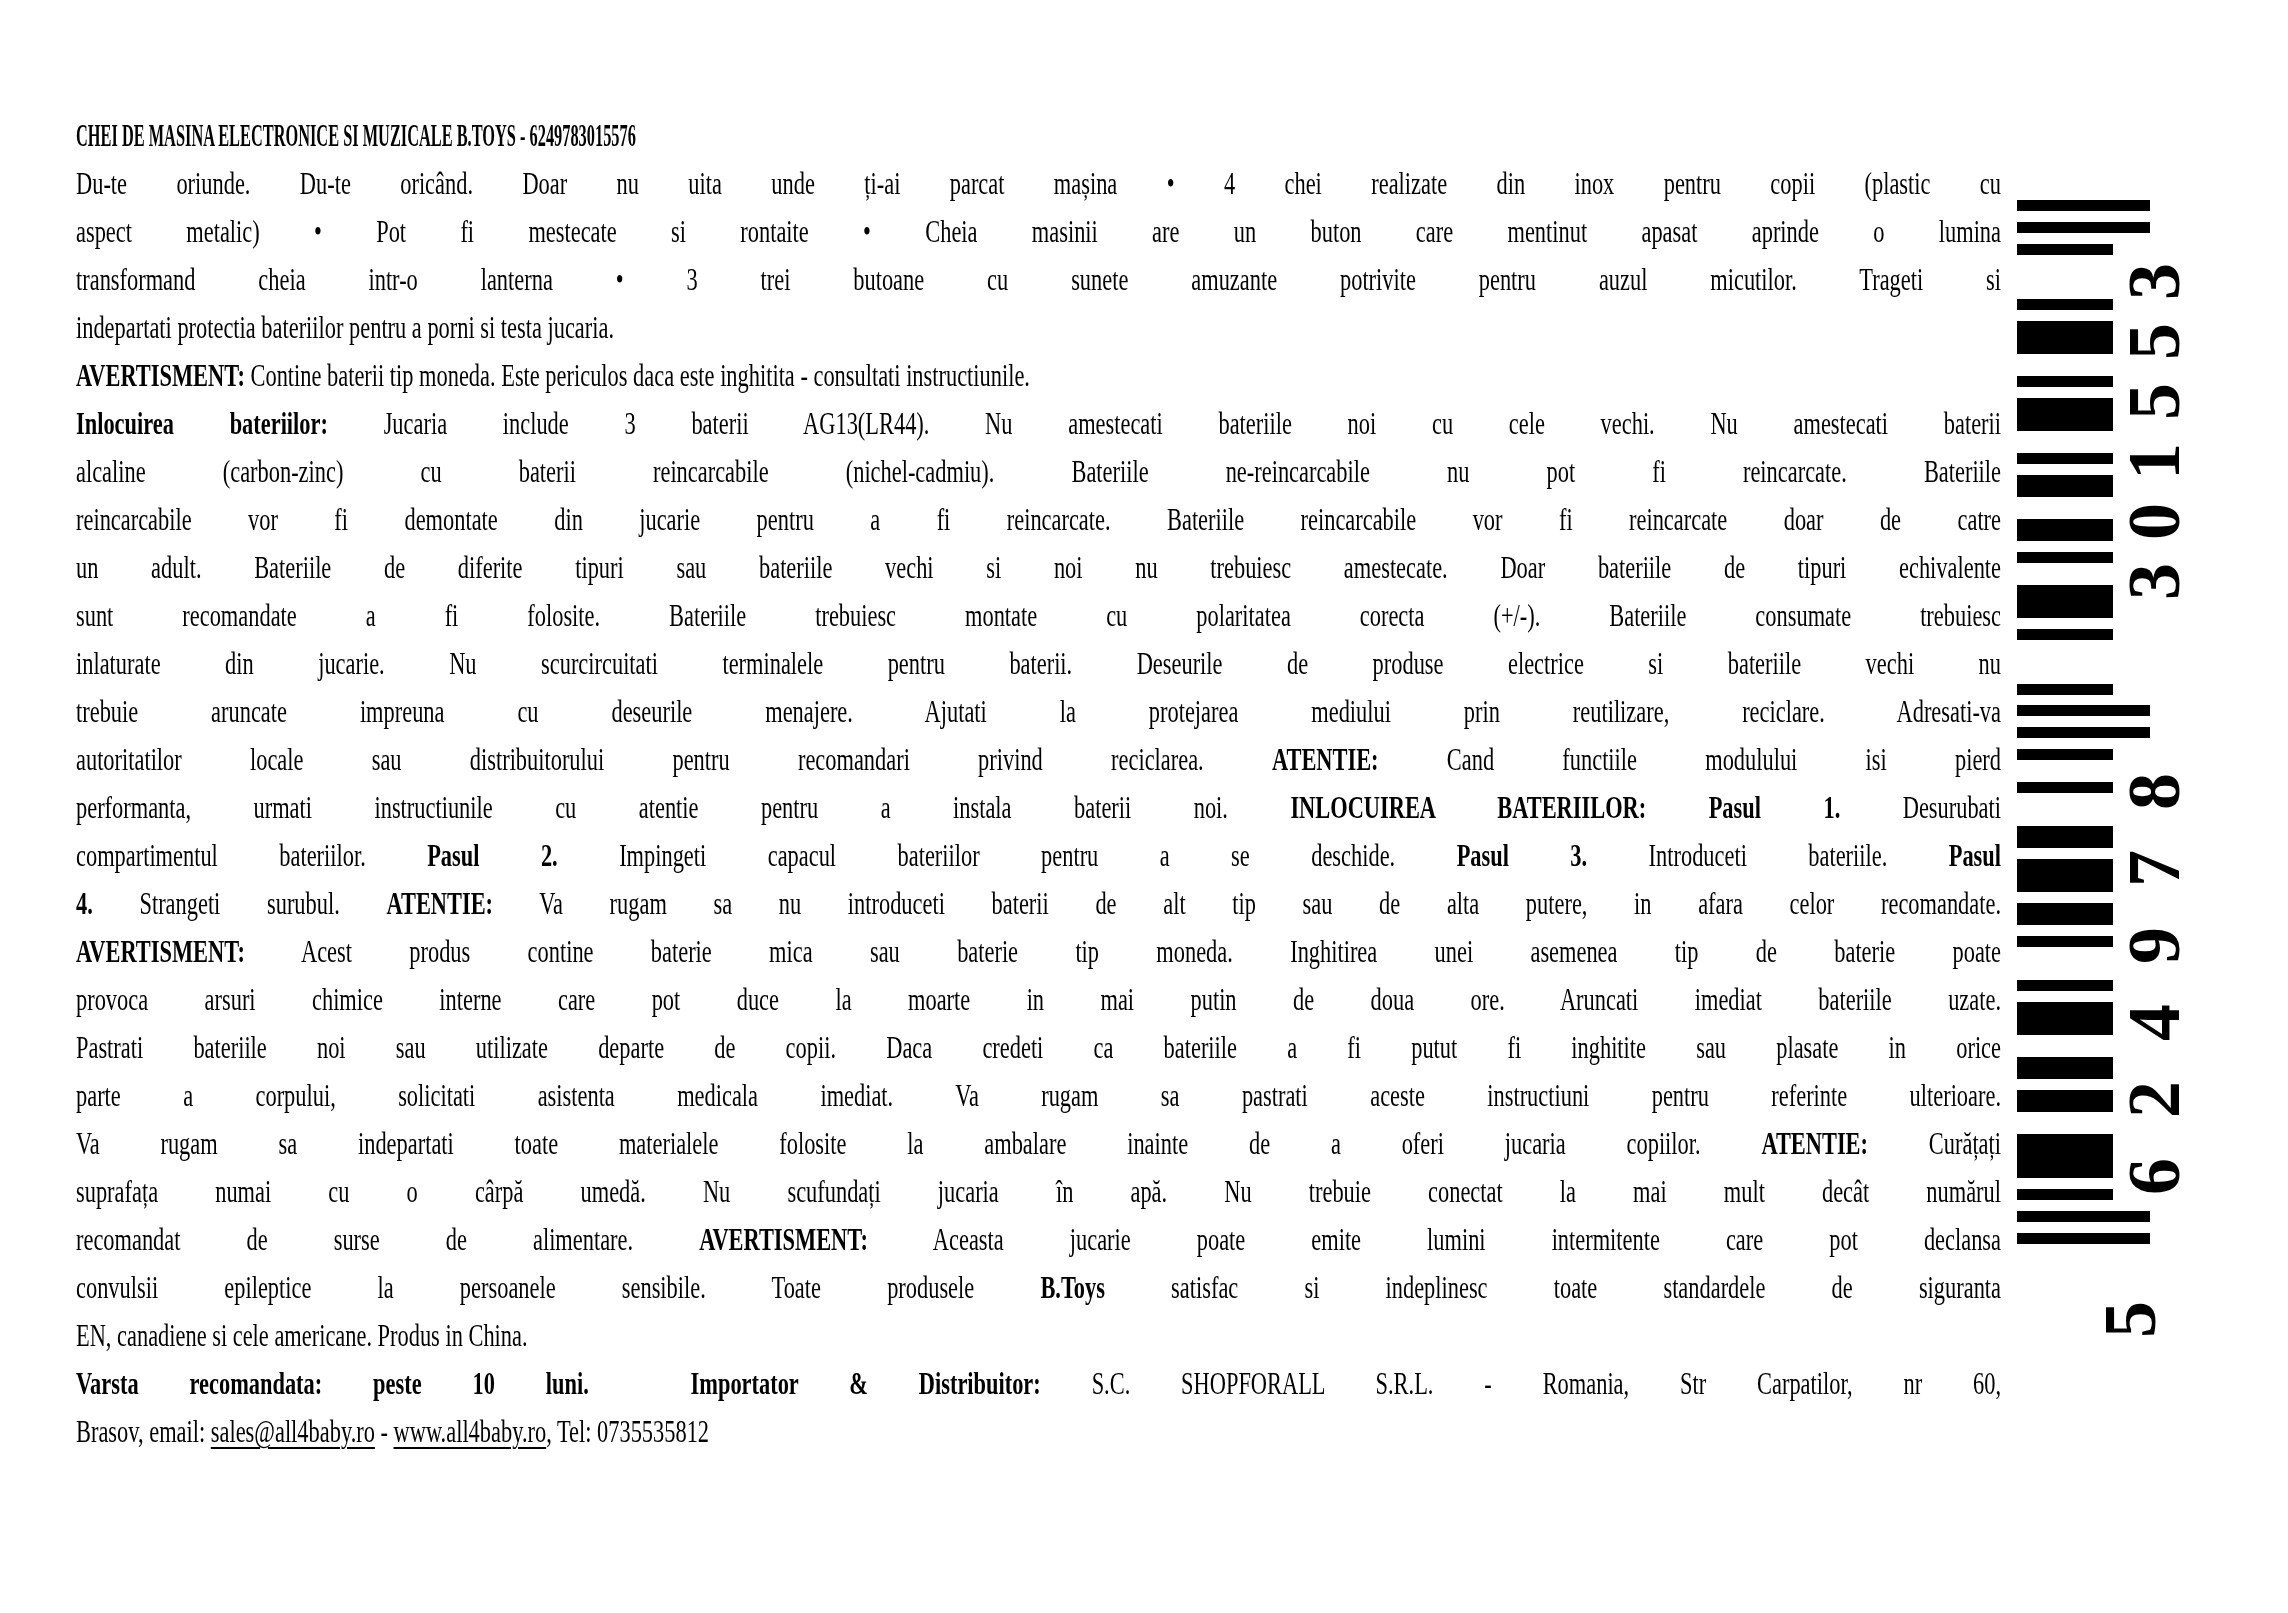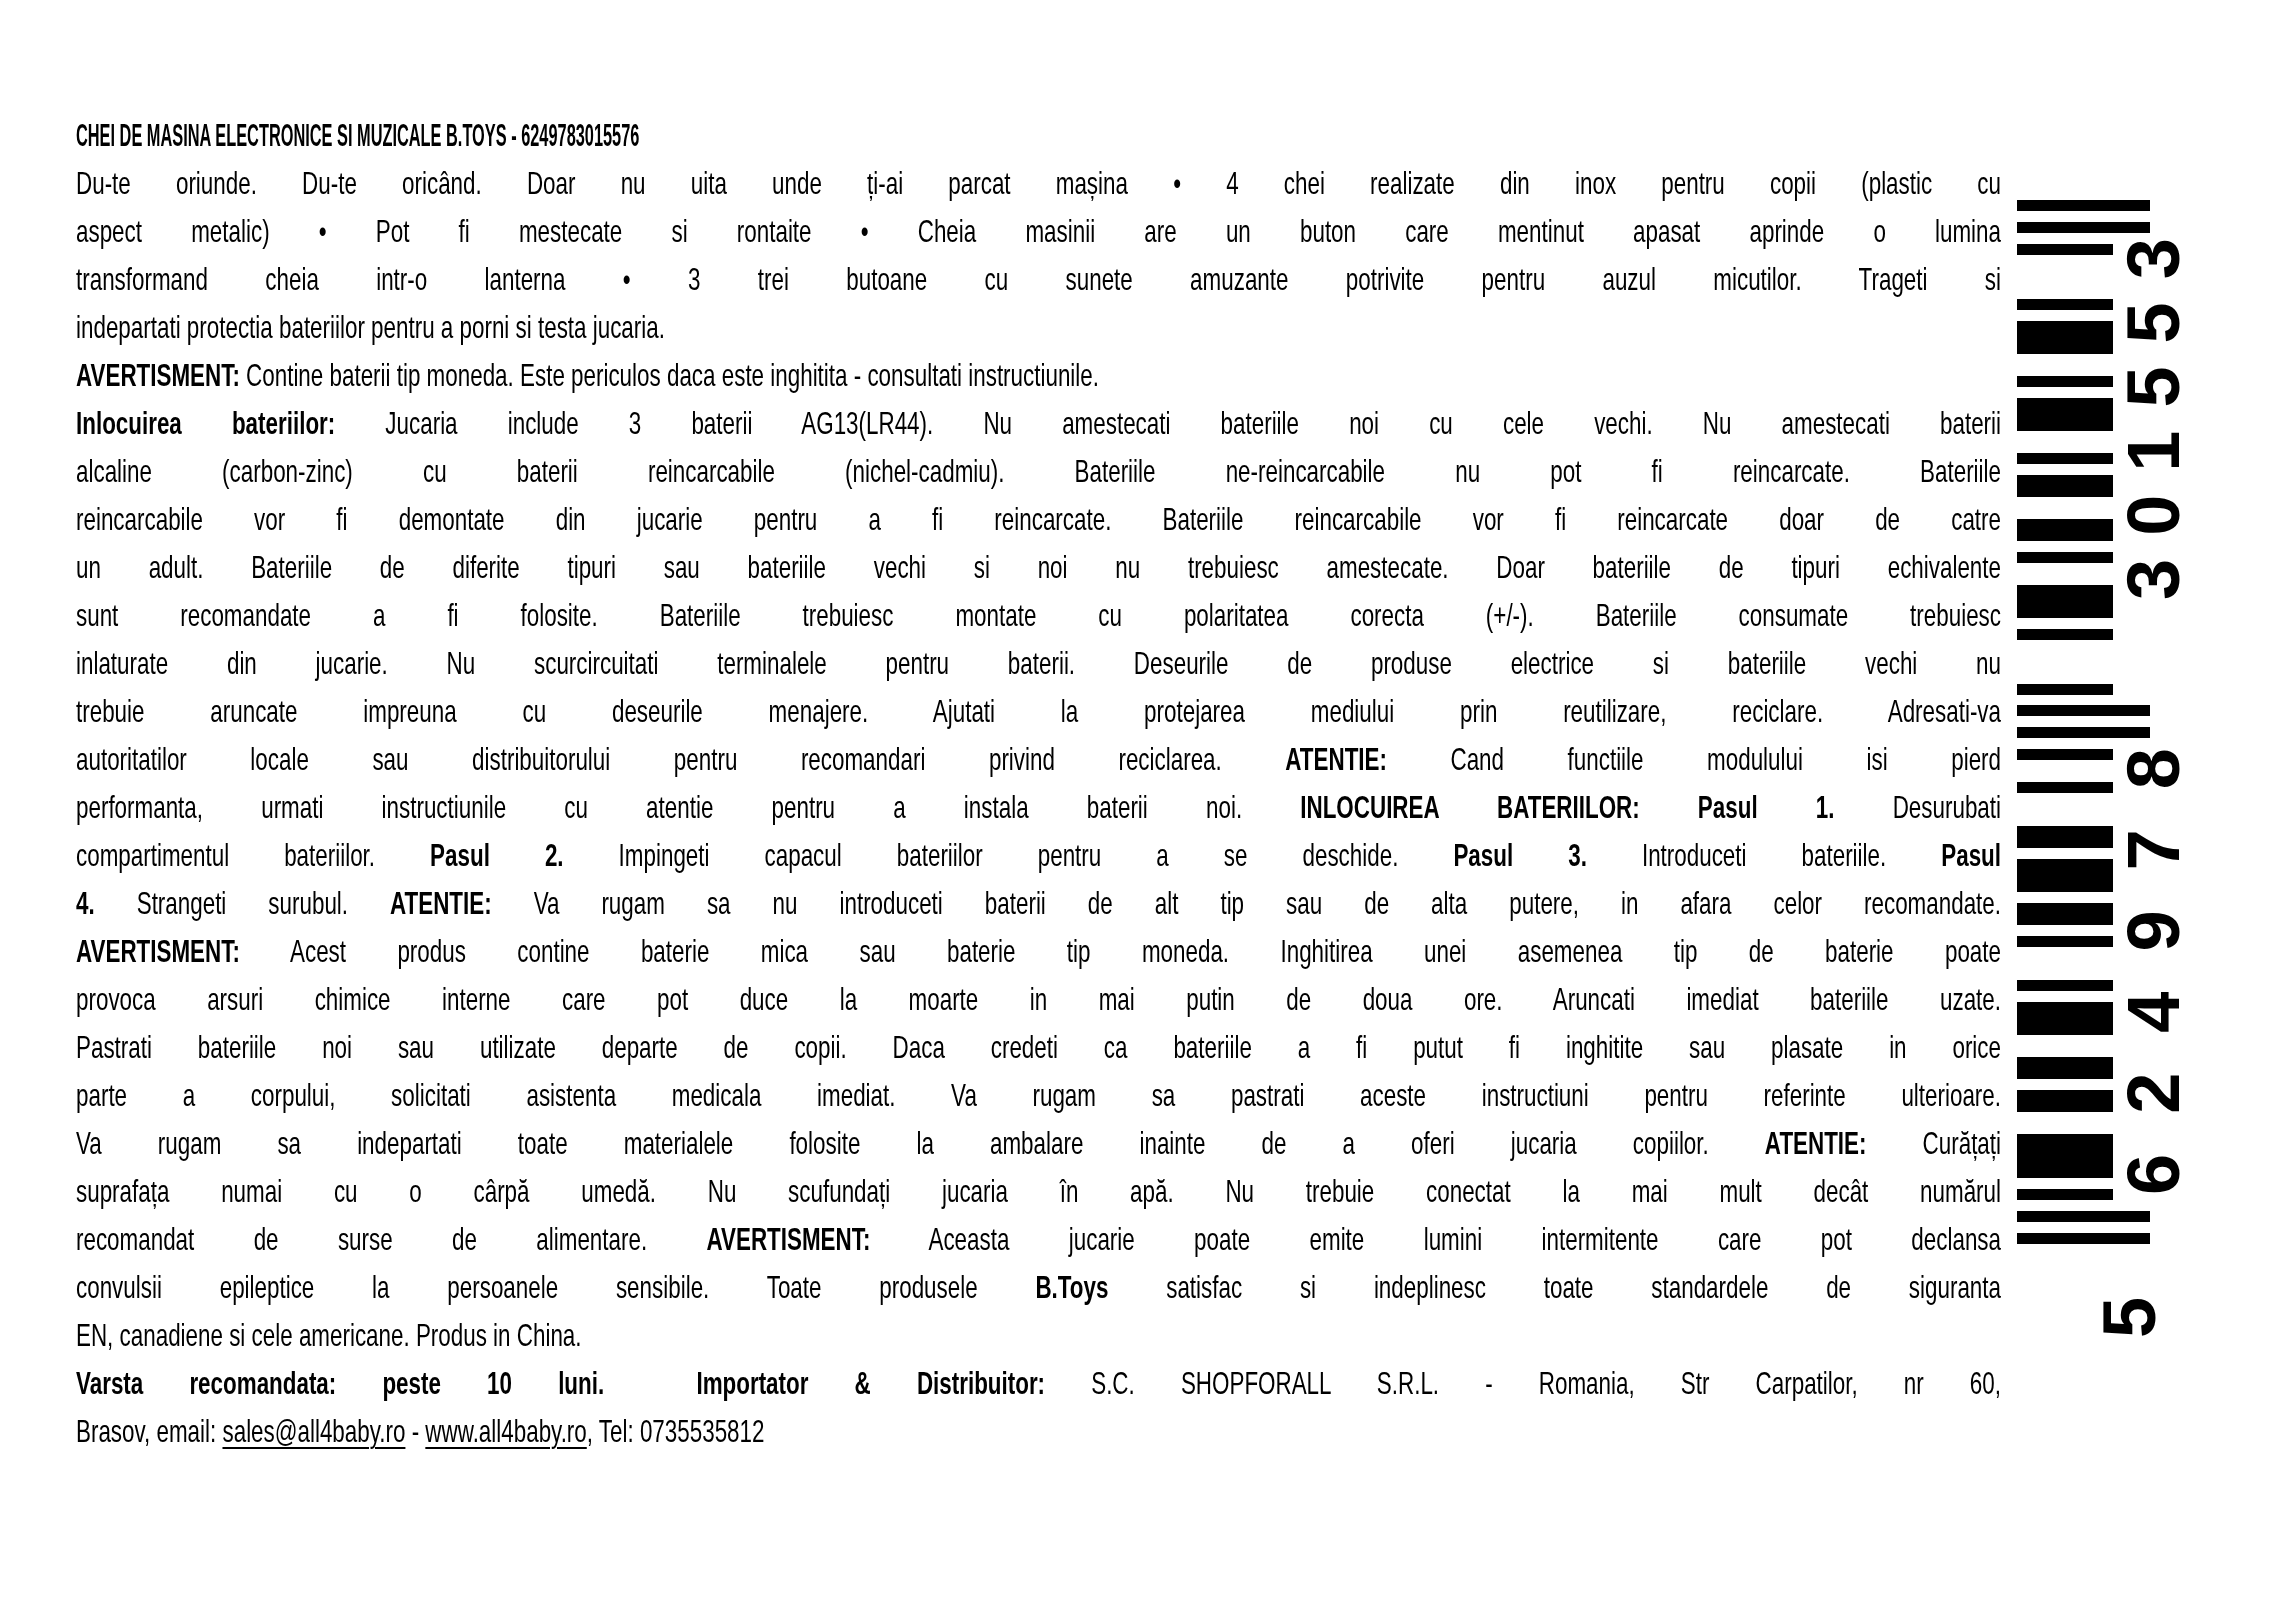--- a/index.html
+++ b/index.html
@@ -1,19 +1,19 @@
 <!DOCTYPE html>
 <html style="font-size:14.8px"><head>
 <meta charset="utf-8">
 <style>
   html,body{margin:0;padding:0;background:#ffffff;}
   .page{
     position:relative;width:2289px;height:1613px;background:#ffffff;
     overflow:hidden;color:#000;
-    font-family:Liberation Sans, sans-serif;
+    font-family:Liberation Serif, serif;
   }
   .textblock{
     position:absolute;left:76px;top:111px;width:2750px;
     transform:scaleX(0.70);transform-origin:0 0;
     font-size:32px;
   }
   .line{height:48px;line-height:48px;}
   .line.j{text-align:justify;text-align-last:justify;}
   .b{font-weight:bold;}
   .u{text-decoration:underline;text-decoration-thickness:2.3px;text-underline-offset:4.6px;}

